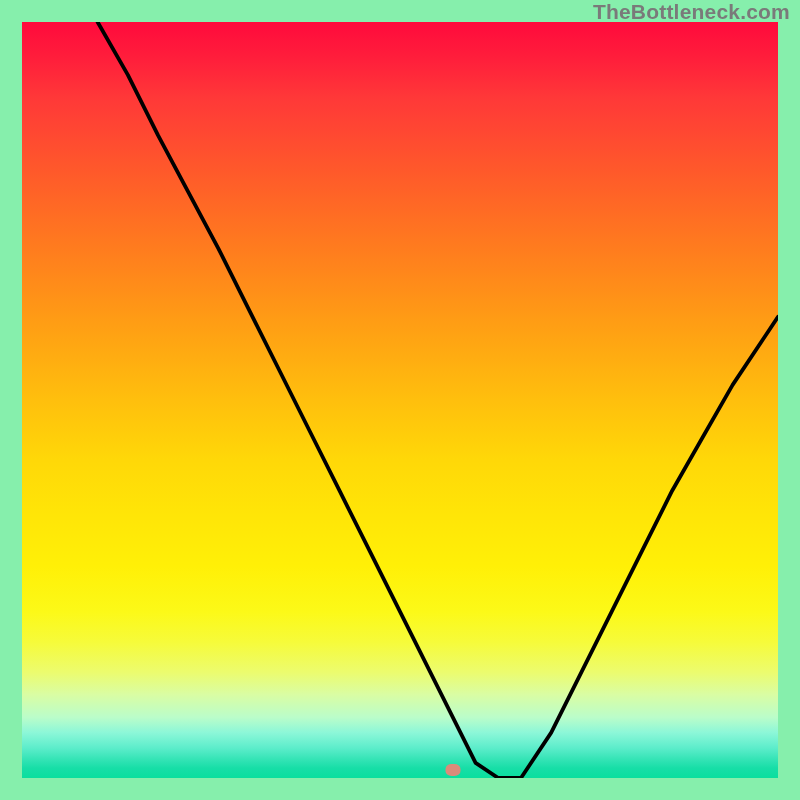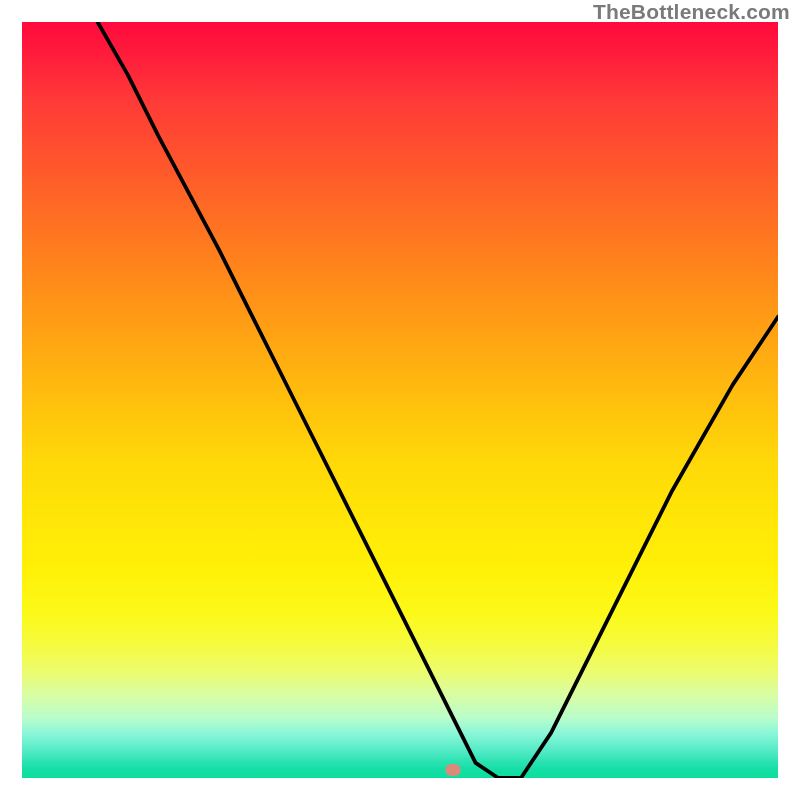--- a/index.html
+++ b/index.html
@@ -10,21 +10,21 @@
     background: #000000;
     overflow: hidden;
     font-family: Arial, Helvetica, sans-serif;
   }
   .frame {
     position: absolute;
     left: 0;
     top: 0;
     width: 800px;
     height: 800px;
-    background: #ffffff;
+    background: #86efac;
   }
   .plot {
     position: absolute;
     left: 22px;
     top: 22px;
     width: 756px;
     height: 756px;
     overflow: hidden;
   }
   .gradient {

